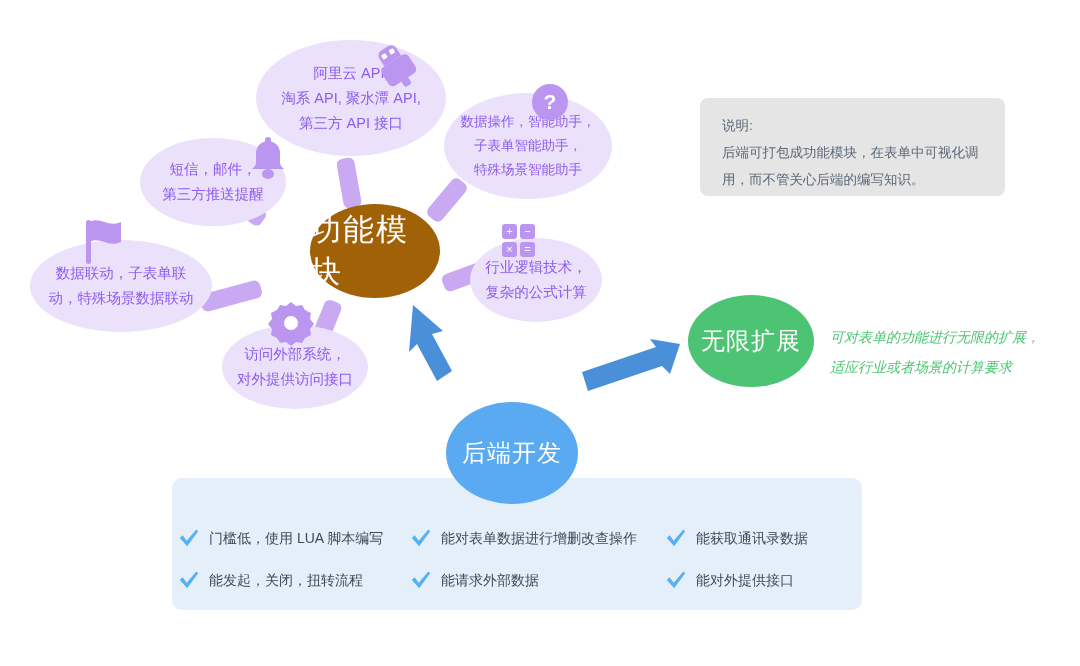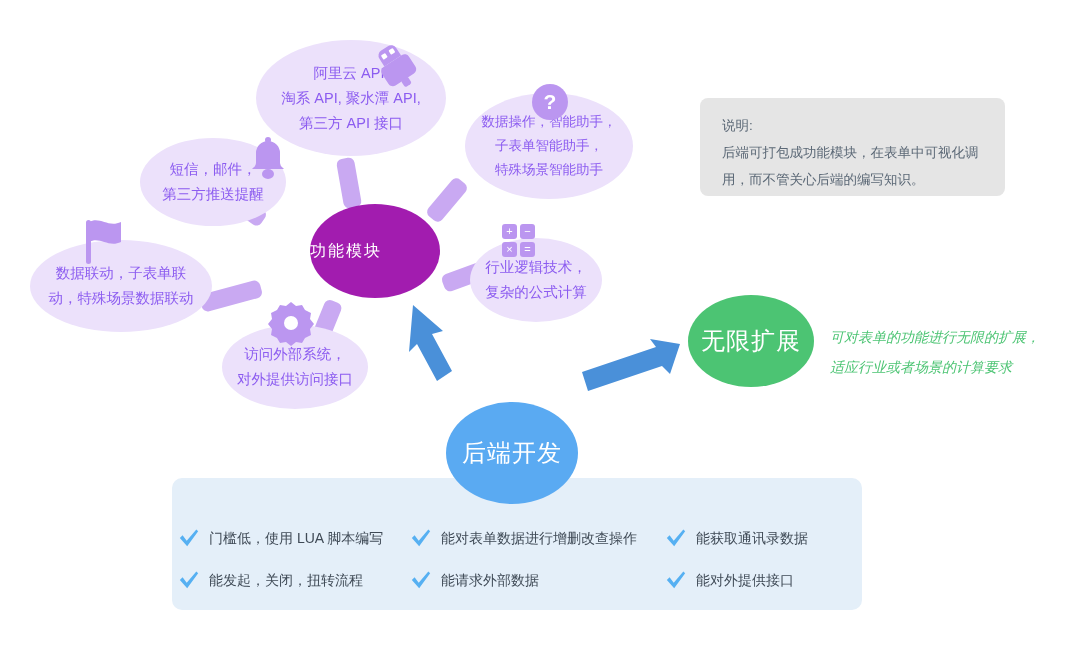--- a/index.html
+++ b/index.html
@@ -13,23 +13,23 @@
 
   
   .bubble{
     position:absolute;background:#ece1fb;border-radius:50%;
     display:flex;flex-direction:column;align-items:center;justify-content:center;
     color:#8c5cf0;font-size:14.5px;line-height:25px;white-space:nowrap;
   }
   .bubble .ln{display:block;}
 
   .hub{
-    position:absolute;background:#a21caf;border-radius:50%;
-    display:flex;align-items:center;justify-content:flex-start;
-    color:#ffffff;font-size:16px;letter-spacing:2px;
+    position:absolute;background:#a16207;border-radius:50%;
+    display:flex;align-items:center;justify-content:center;
+    color:#ffffff;font-size:31px;letter-spacing:2px;
   }
   .node-green{
     position:absolute;background:#4cc473;border-radius:50%;
     display:flex;align-items:center;justify-content:center;
     color:#ffffff;font-size:24px;letter-spacing:1px;
   }
   .node-blue{
     position:absolute;background:#5aaaf2;border-radius:50%;
     display:flex;align-items:center;justify-content:center;
     color:#ffffff;font-size:24px;letter-spacing:1px;
@@ -93,21 +93,21 @@
       <rect x="318" y="300" width="18" height="42" rx="6" transform="rotate(22 327 321)"></rect>
     </g>
   </svg>
 
   <div class="bubble" style="left:256px;top:40px;width:190px;height:116px;">
     <span class="ln">阿里云 API,</span>
     <span class="ln">淘系 API, 聚水潭 API,</span>
     <span class="ln">第三方 API 接口</span>
   </div>
 
-  <div class="bubble" style="left:465px;top:93px;width:168px;height:106px;font-size:13.5px;line-height:24px;">
+  <div class="bubble" style="left:444px;top:93px;width:168px;height:106px;font-size:13.5px;line-height:24px;">
     <span class="ln">数据操作，智能助手，</span>
     <span class="ln">子表单智能助手，</span>
     <span class="ln">特殊场景智能助手</span>
   </div>
 
   <div class="bubble" style="left:140px;top:138px;width:146px;height:88px;">
     <span class="ln">短信，邮件，</span>
     <span class="ln">第三方推送提醒</span>
   </div>
 

